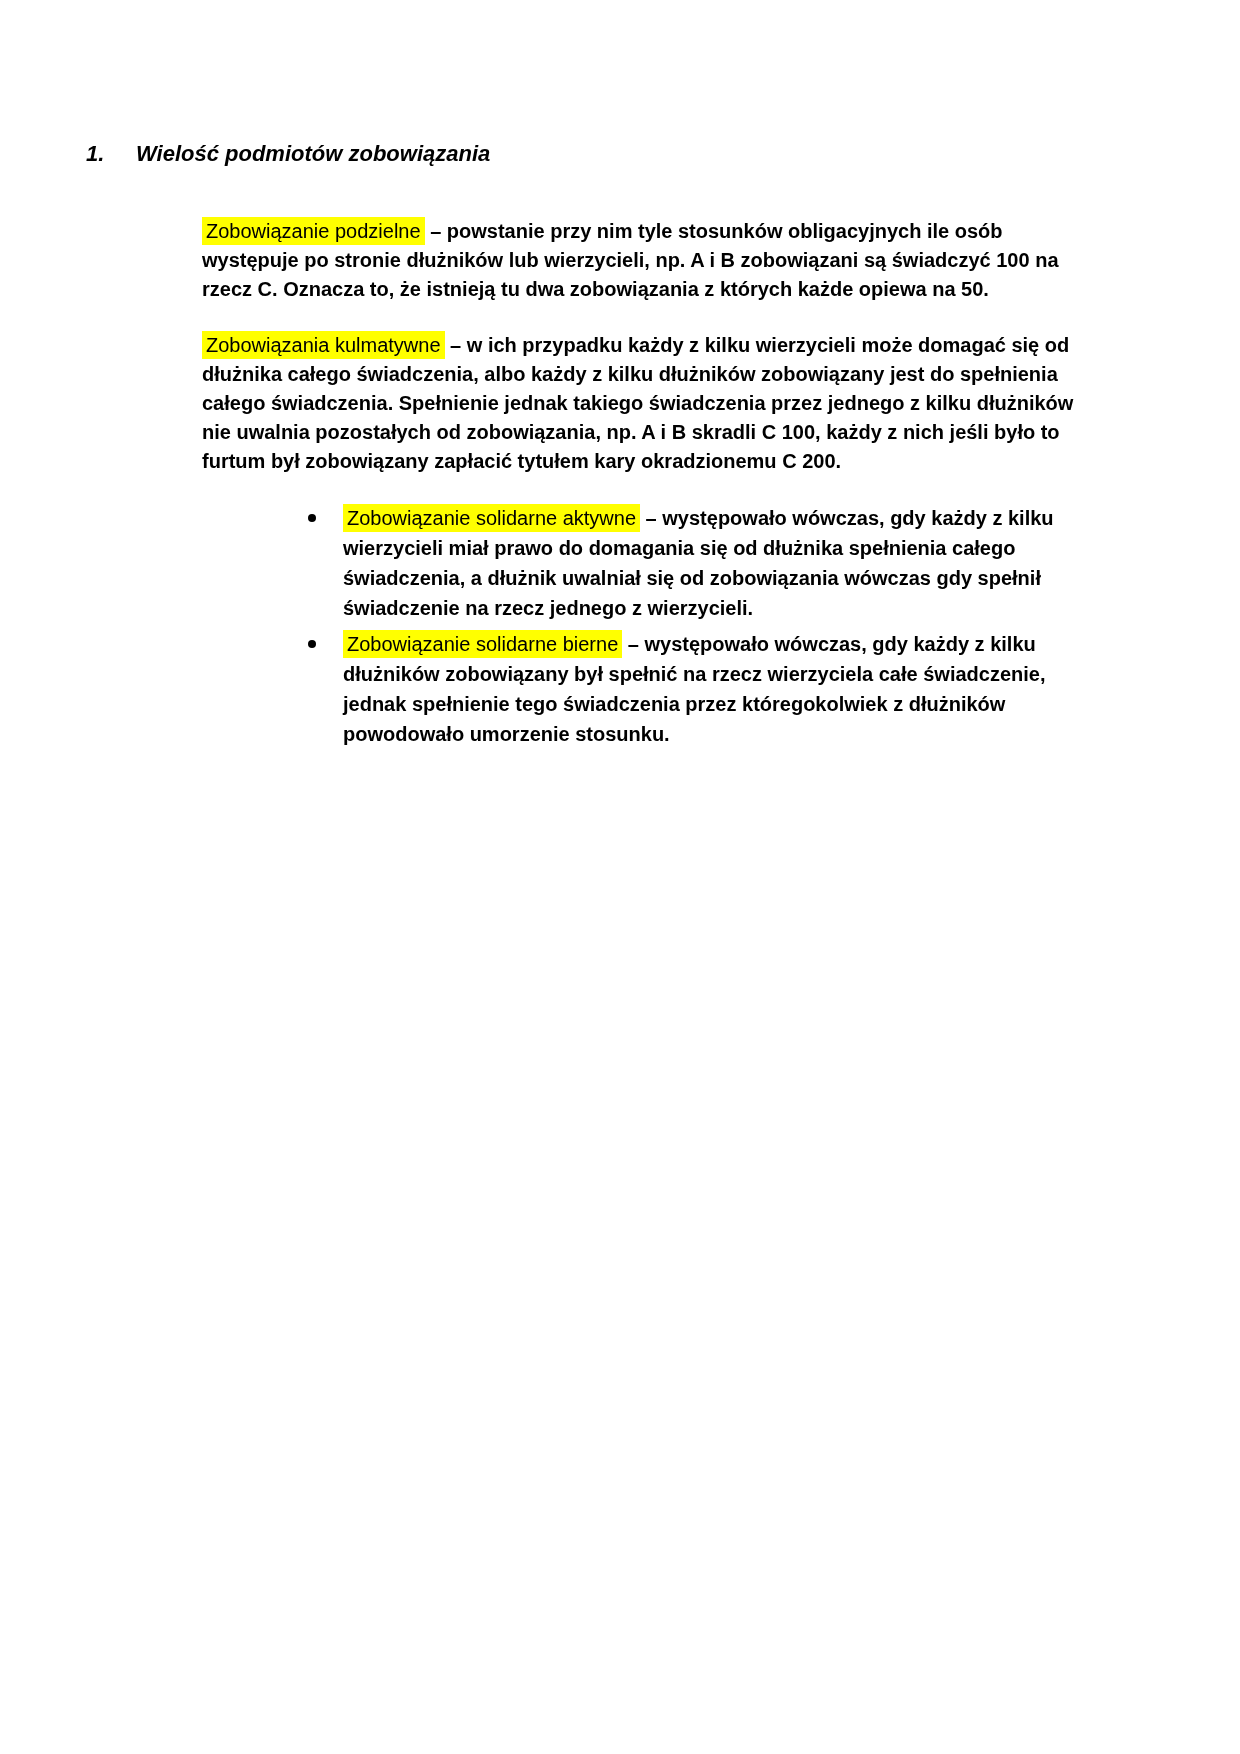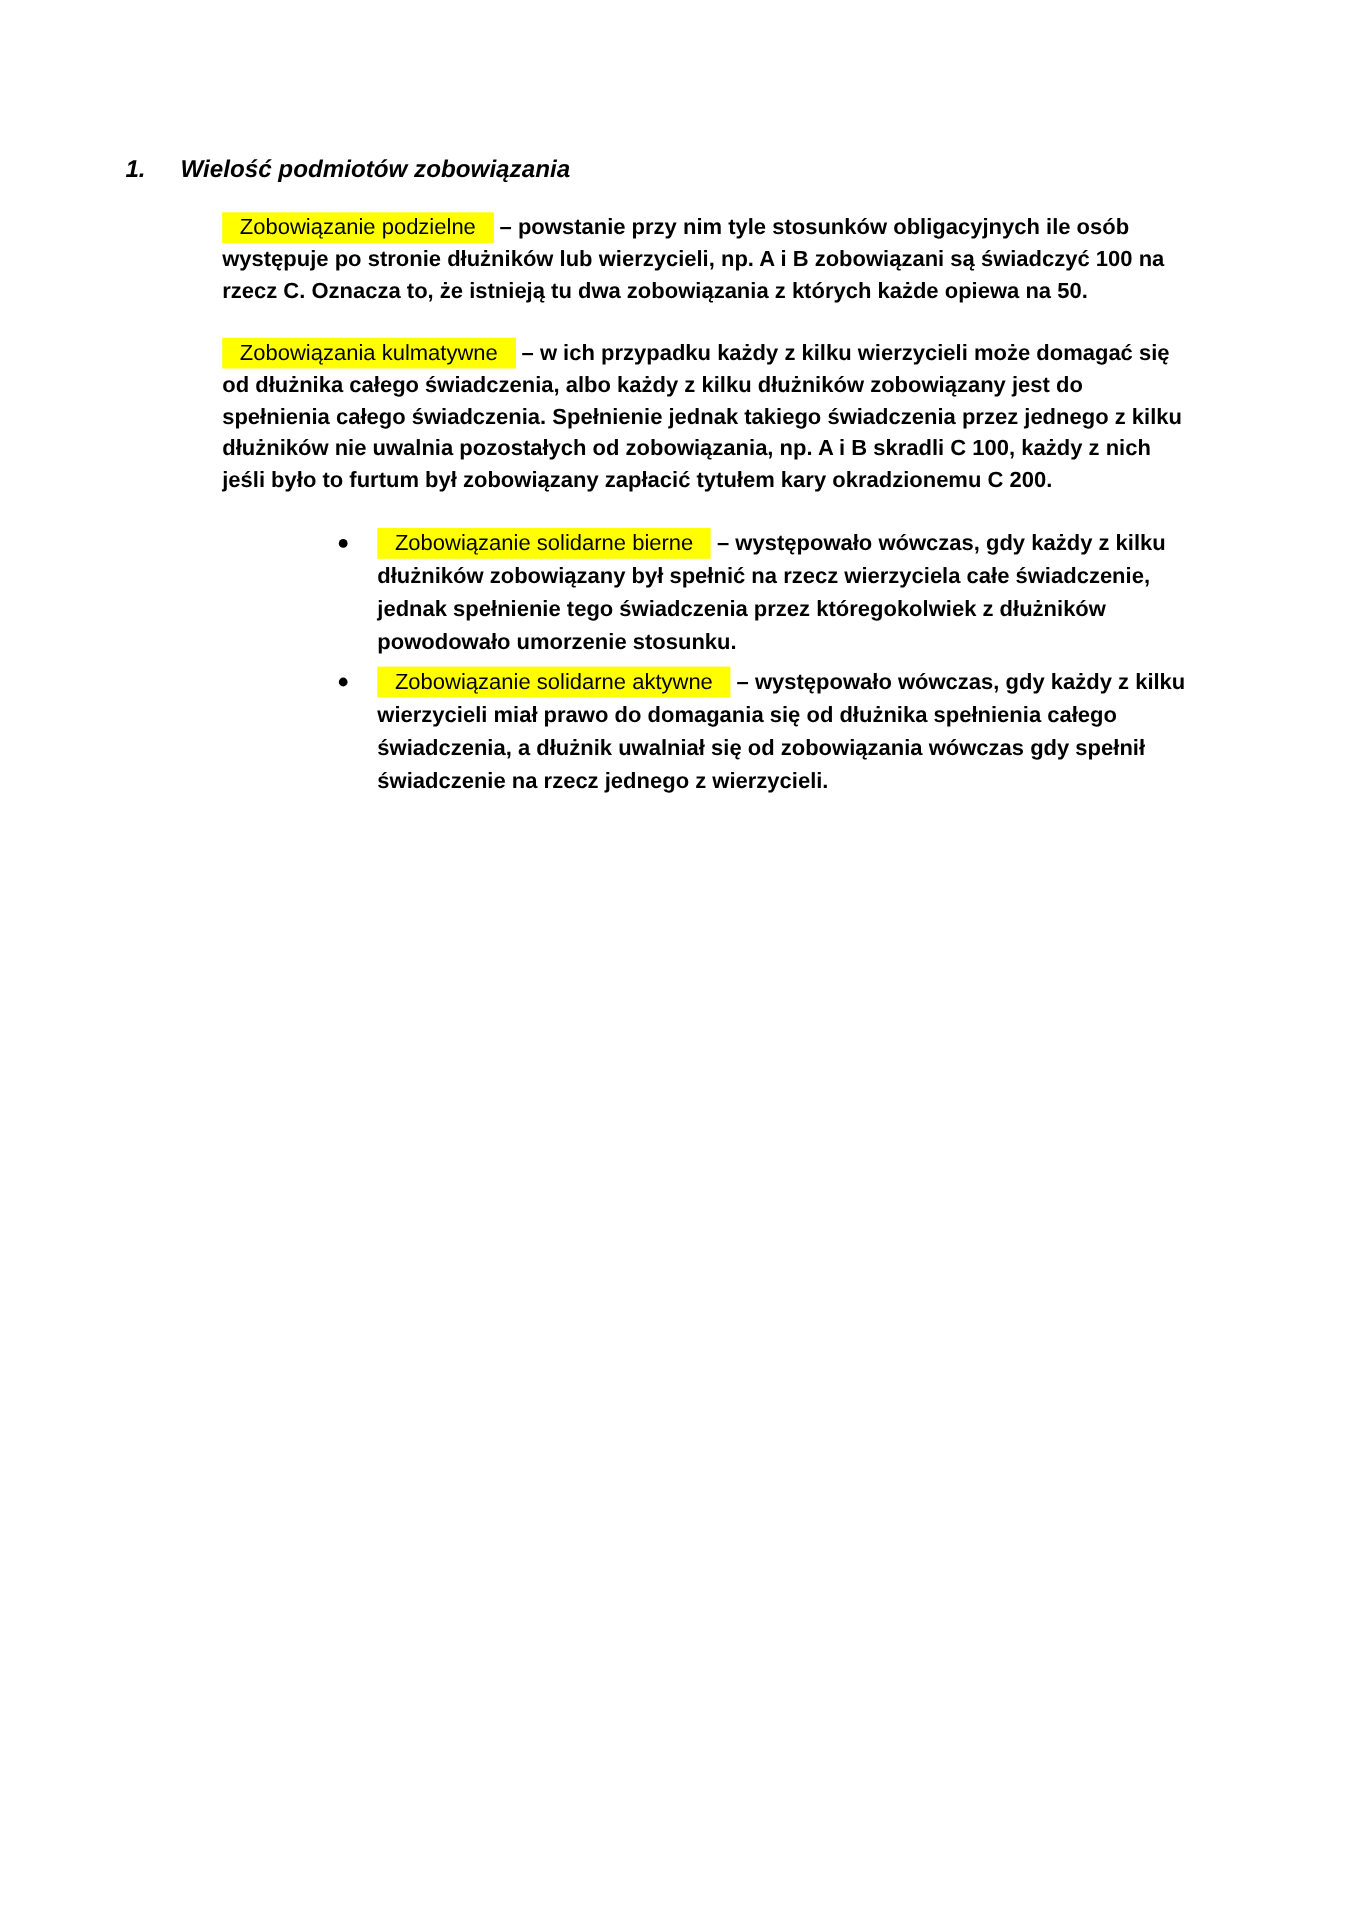--- a/index.html
+++ b/index.html
@@ -16,22 +16,22 @@
     overflow: hidden;
   }
   .doc {
     padding-top: 139px;
   }
   .heading {
     font-style: italic;
     font-weight: 700;
     font-size: 22px;
     line-height: 30px;
-    padding-left: 114px;
-    margin-bottom: 24px;
+    padding-left: 86px;
+    margin-bottom: 48px;
     white-space: nowrap;
   }
   .h-num {
     display: inline-block;
     width: 50px;
   }
   .para {
     margin: 0 0 27px 202px;
     width: 880px;
     font-weight: 700;
@@ -59,35 +59,35 @@
   .bullet-text {
     margin-left: 27px;
     width: 737px;
     font-weight: 700;
     font-size: 20px;
     line-height: 30px;
   }
   .hl {
     font-weight: 400;
     background: var(--hl, #ffff00);
-    padding: 3px 16px;
+    padding: 3px 4px;
   }
 </style>
 </head>
 <body style="background: rgb(255, 255, 255); color: rgb(0, 0, 0);">
 
 <div class="doc">
   <div class="heading">
     <span class="h-num">1.</span><span class="h-text">Wielość podmiotów zobowiązania</span>
   </div>
   <div id="doc-body">
       <div class="para"><span class="hl">Zobowiązanie podzielne</span><span class="txt"> – powstanie przy nim tyle stosunków obligacyjnych ile osób występuje po stronie dłużników lub wierzycieli, np. A i B zobowiązani są świadczyć 100 na rzecz C. Oznacza to, że istnieją tu dwa zobowiązania z których każde opiewa na 50.</span></div>
       <div class="para"><span class="hl">Zobowiązania kulmatywne</span><span class="txt"> – w ich przypadku każdy z kilku wierzycieli może domagać się od dłużnika całego świadczenia, albo każdy z kilku dłużników zobowiązany jest do spełnienia całego świadczenia. Spełnienie jednak takiego świadczenia przez jednego z kilku dłużników nie uwalnia pozostałych od zobowiązania, np. A i B skradli C 100, każdy z nich jeśli było to furtum był zobowiązany zapłacić tytułem kary okradzionemu C 200.</span></div>
       <div class="bullet-item">
         <span class="bullet-marker"></span>
-        <div class="bullet-text"><span class="hl">Zobowiązanie solidarne bierne</span><span class="txt"> – występowało wówczas, gdy każdy z kilku dłużników zobowiązany był spełnić na rzecz wierzyciela całe świadczenie, jednak spełnienie tego świadczenia przez któregokolwiek z dłużników powodowało umorzenie stosunku.</span></div>
+        <div class="bullet-text"><span class="hl">Zobowiązanie solidarne aktywne</span><span class="txt"> – występowało wówczas, gdy każdy z kilku wierzycieli miał prawo do domagania się od dłużnika spełnienia całego świadczenia, a dłużnik uwalniał się od zobowiązania wówczas gdy spełnił świadczenie na rzecz jednego z wierzycieli.</span></div>
       </div>
       <div class="bullet-item">
         <span class="bullet-marker"></span>
-        <div class="bullet-text"><span class="hl">Zobowiązanie solidarne aktywne</span><span class="txt"> – występowało wówczas, gdy każdy z kilku wierzycieli miał prawo do domagania się od dłużnika spełnienia całego świadczenia, a dłużnik uwalniał się od zobowiązania wówczas gdy spełnił świadczenie na rzecz jednego z wierzycieli.</span></div>
+        <div class="bullet-text"><span class="hl">Zobowiązanie solidarne bierne</span><span class="txt"> – występowało wówczas, gdy każdy z kilku dłużników zobowiązany był spełnić na rzecz wierzyciela całe świadczenie, jednak spełnienie tego świadczenia przez któregokolwiek z dłużników powodowało umorzenie stosunku.</span></div>
       </div>
     </div>
 </div>
 
 </body></html>

